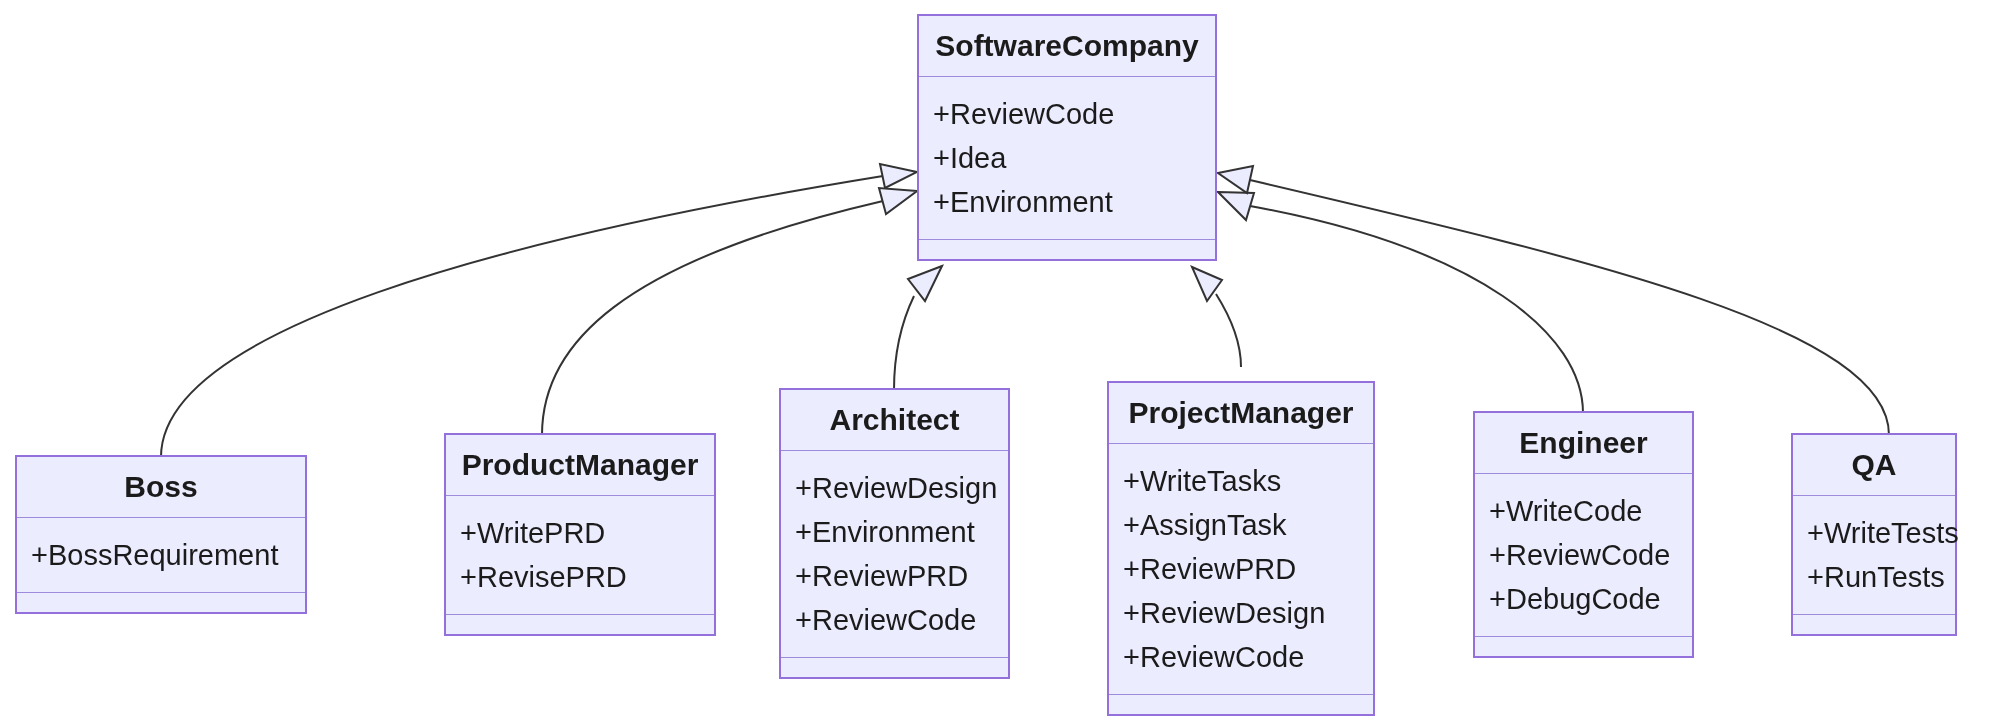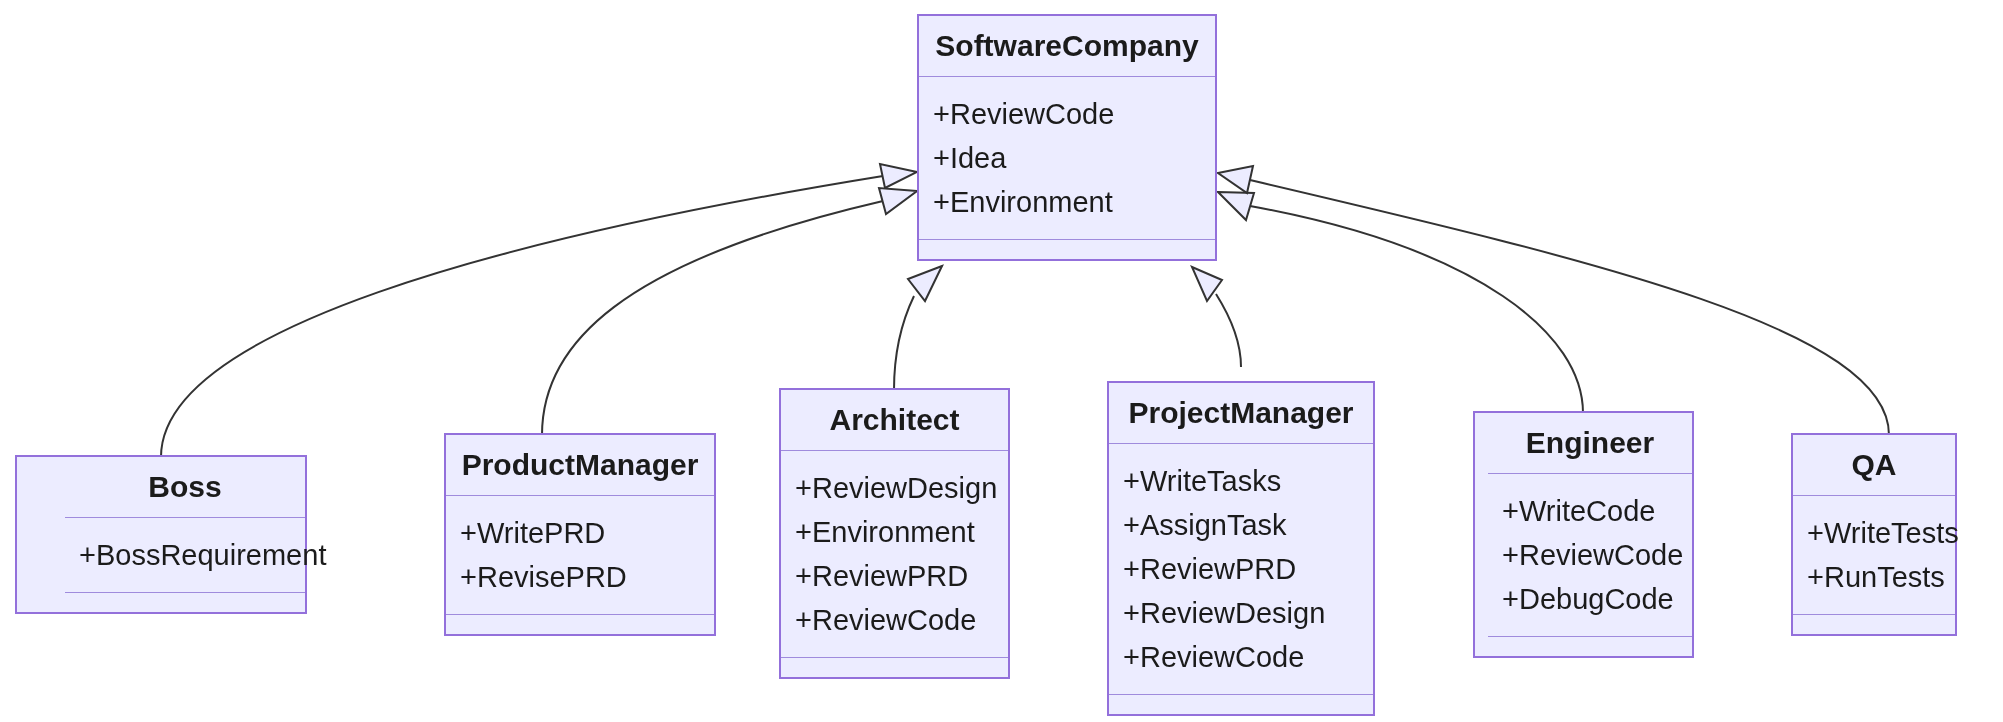--- a/index.html
+++ b/index.html
@@ -86,21 +86,21 @@
   <div class="uml-class" style="left:917px; top:14px; width:300px;">
     <div class="uml-title">SoftwareCompany</div>
     <div class="uml-members">
       <div class="uml-member">+ReviewCode</div>
       <div class="uml-member">+Idea</div>
       <div class="uml-member">+Environment</div>
     </div>
     <div class="uml-empty"></div>
   </div>
 
-  <div class="uml-class" style="left:15px; top:455px; width:292px;padding-left:48px;">
+  <div class="uml-class" style="left:15px; top:455px; width:292px;">
     <div class="uml-title">Boss</div>
     <div class="uml-members">
       <div class="uml-member">+BossRequirement</div>
     </div>
     <div class="uml-empty"></div>
   </div>
 
   <div class="uml-class" style="left:406px; top:433px; width:272px;margin-left:38px;">
     <div class="uml-title">ProductManager</div>
     <div class="uml-members">
@@ -126,21 +126,21 @@
     <div class="uml-members">
       <div class="uml-member">+WriteTasks</div>
       <div class="uml-member">+AssignTask</div>
       <div class="uml-member">+ReviewPRD</div>
       <div class="uml-member">+ReviewDesign</div>
       <div class="uml-member">+ReviewCode</div>
     </div>
     <div class="uml-empty"></div>
   </div>
 
-  <div class="uml-class" style="left:1473px; top:411px; width:221px;padding-left:13px;">
+  <div class="uml-class" style="left:1473px; top:411px; width:221px;">
     <div class="uml-title">Engineer</div>
     <div class="uml-members">
       <div class="uml-member">+WriteCode</div>
       <div class="uml-member">+ReviewCode</div>
       <div class="uml-member">+DebugCode</div>
     </div>
     <div class="uml-empty"></div>
   </div>
 
   <div class="uml-class" style="left:1791px; top:433px; width:166px;">

